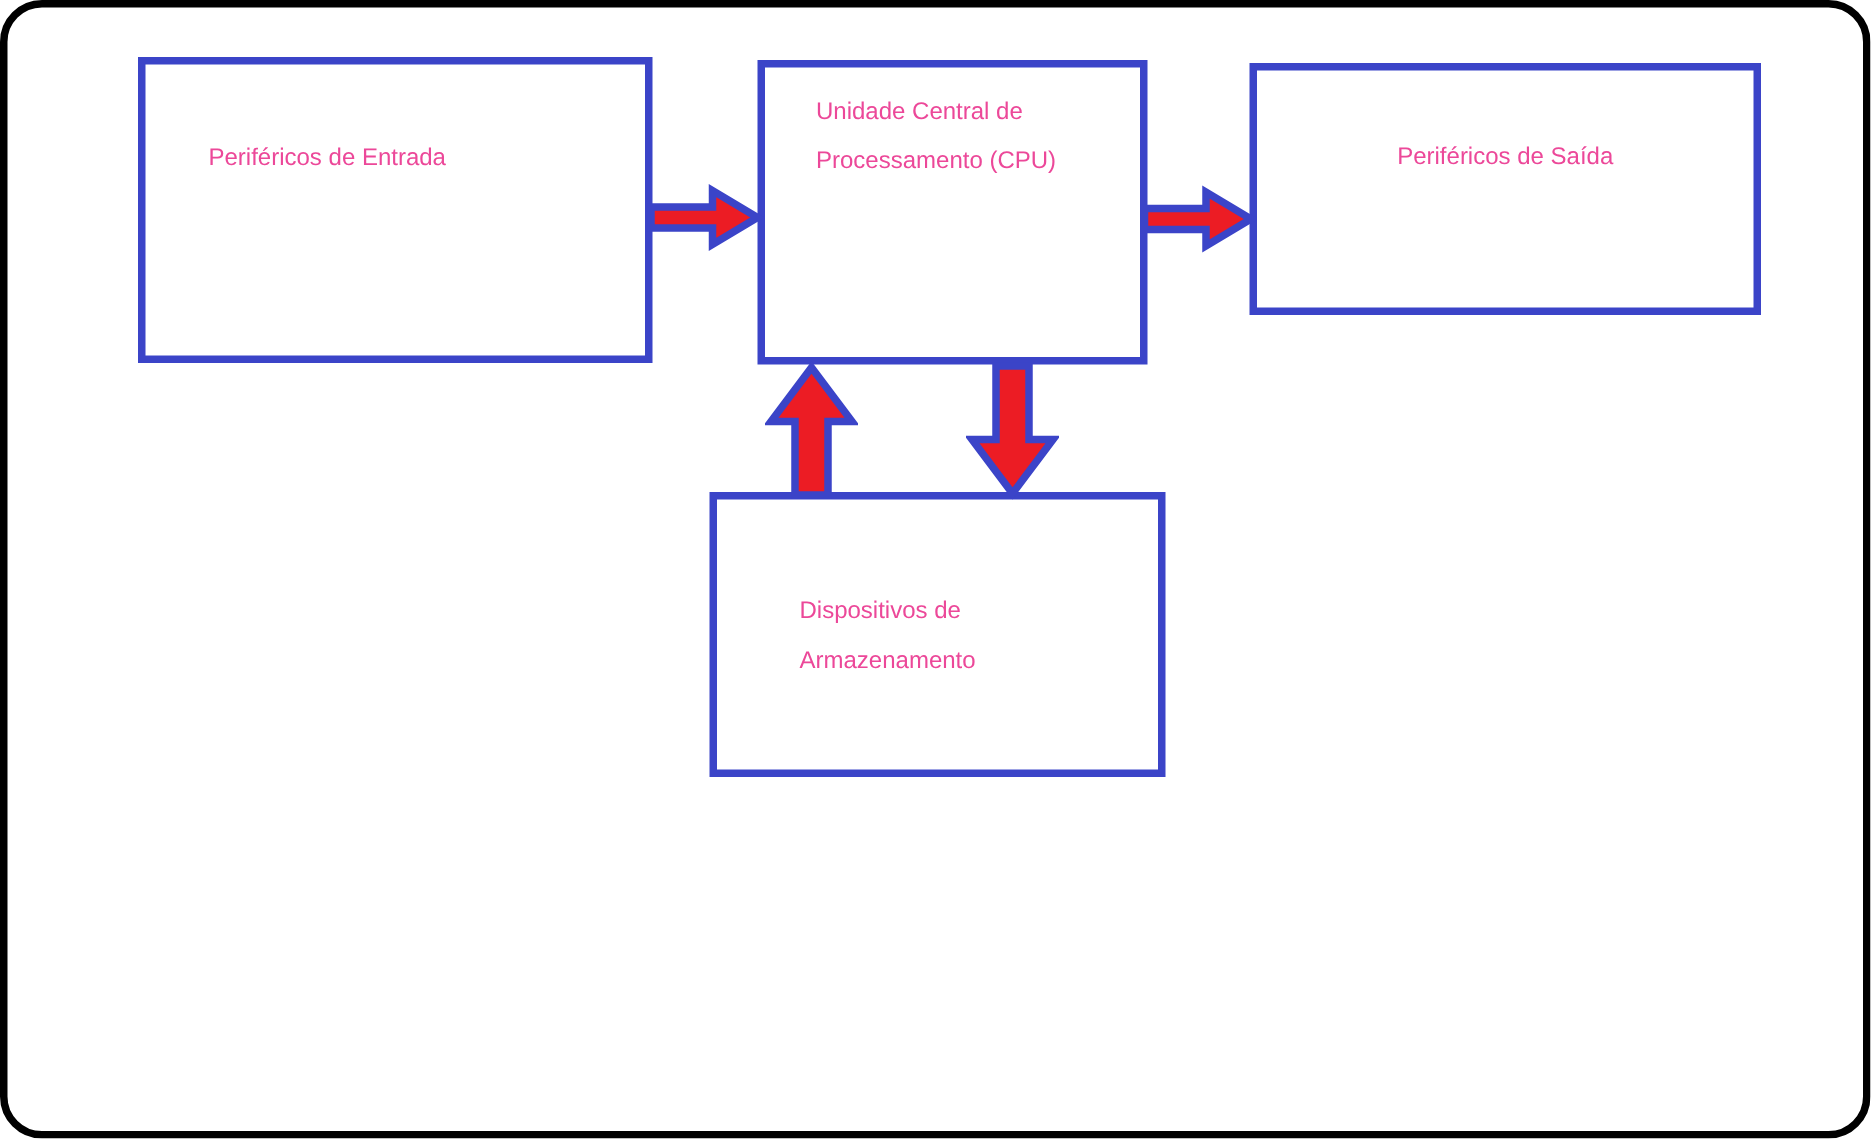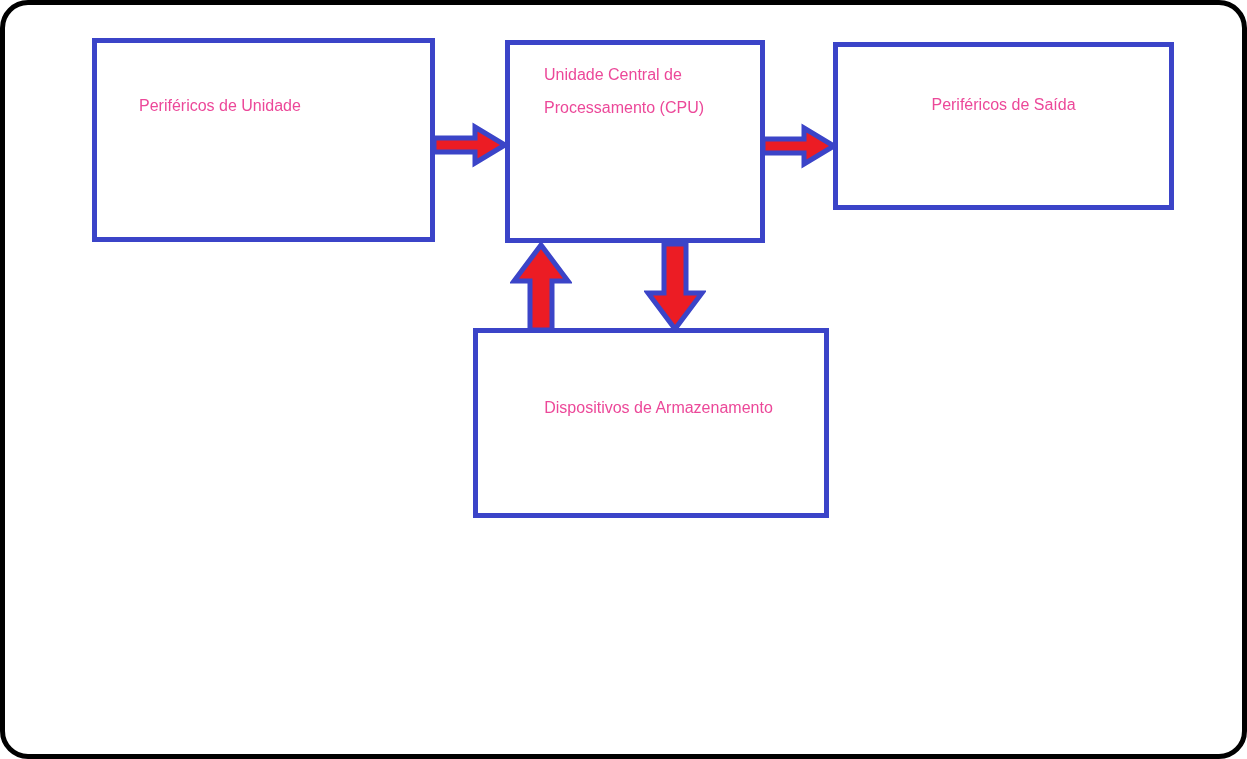--- a/index.html
+++ b/index.html
@@ -24,40 +24,40 @@
     border: 5px solid #3b44c8;
     background: #ffffff;
     color: #ec4899;
     font-size: 16px;
     line-height: 33px;
   }
   .node .label { display: block; }
   .node-input  { left: 87px;  top: 33px; width: 343px; height: 204px; padding: 46px 10px 0 42px; text-align: left; }
   .node-cpu    { left: 500px; top: 35px; width: 260px; height: 203px; padding: 13px 14px 0 34px; text-align: left; }
   .node-output { left: 828px; top: 37px; width: 341px; height: 168px; padding: 41px 10px 0 10px; text-align: center; }
-  .node-storage{ left: 468px; top: 323px; width: 356px; height: 190px; padding: 58px 40px 0 55px; text-align: center; }
+  .node-storage{ left: 468px; top: 323px; width: 304px; height: 190px; padding: 58px 40px 0 55px; text-align: left; }
   .arrow { position: absolute; }
   .arrow polygon {
     fill: #ec1c24;
     stroke: #3b44c8;
     stroke-width: 5;
     stroke-linejoin: miter;
   }
   .arrow-input-cpu   { left: 426px; top: 117px; }
   .arrow-cpu-output  { left: 755px; top: 118px; }
   .arrow-storage-cpu { left: 505px; top: 236px; }
   .arrow-cpu-storage { left: 639px; top: 236px; }
 </style>
 </head>
 <body>
 
 <div class="canvas">
 
   <div class="node node-input">
-    <span class="label">Periféricos de Unidade</span>
+    <span class="label">Periféricos de Entrada</span>
   </div>
 
   <div class="node node-cpu">
     <span class="label">Unidade Central de Processamento (CPU)</span>
   </div>
 
   <div class="node node-output">
     <span class="label">Periféricos de Saída</span>
   </div>
 

